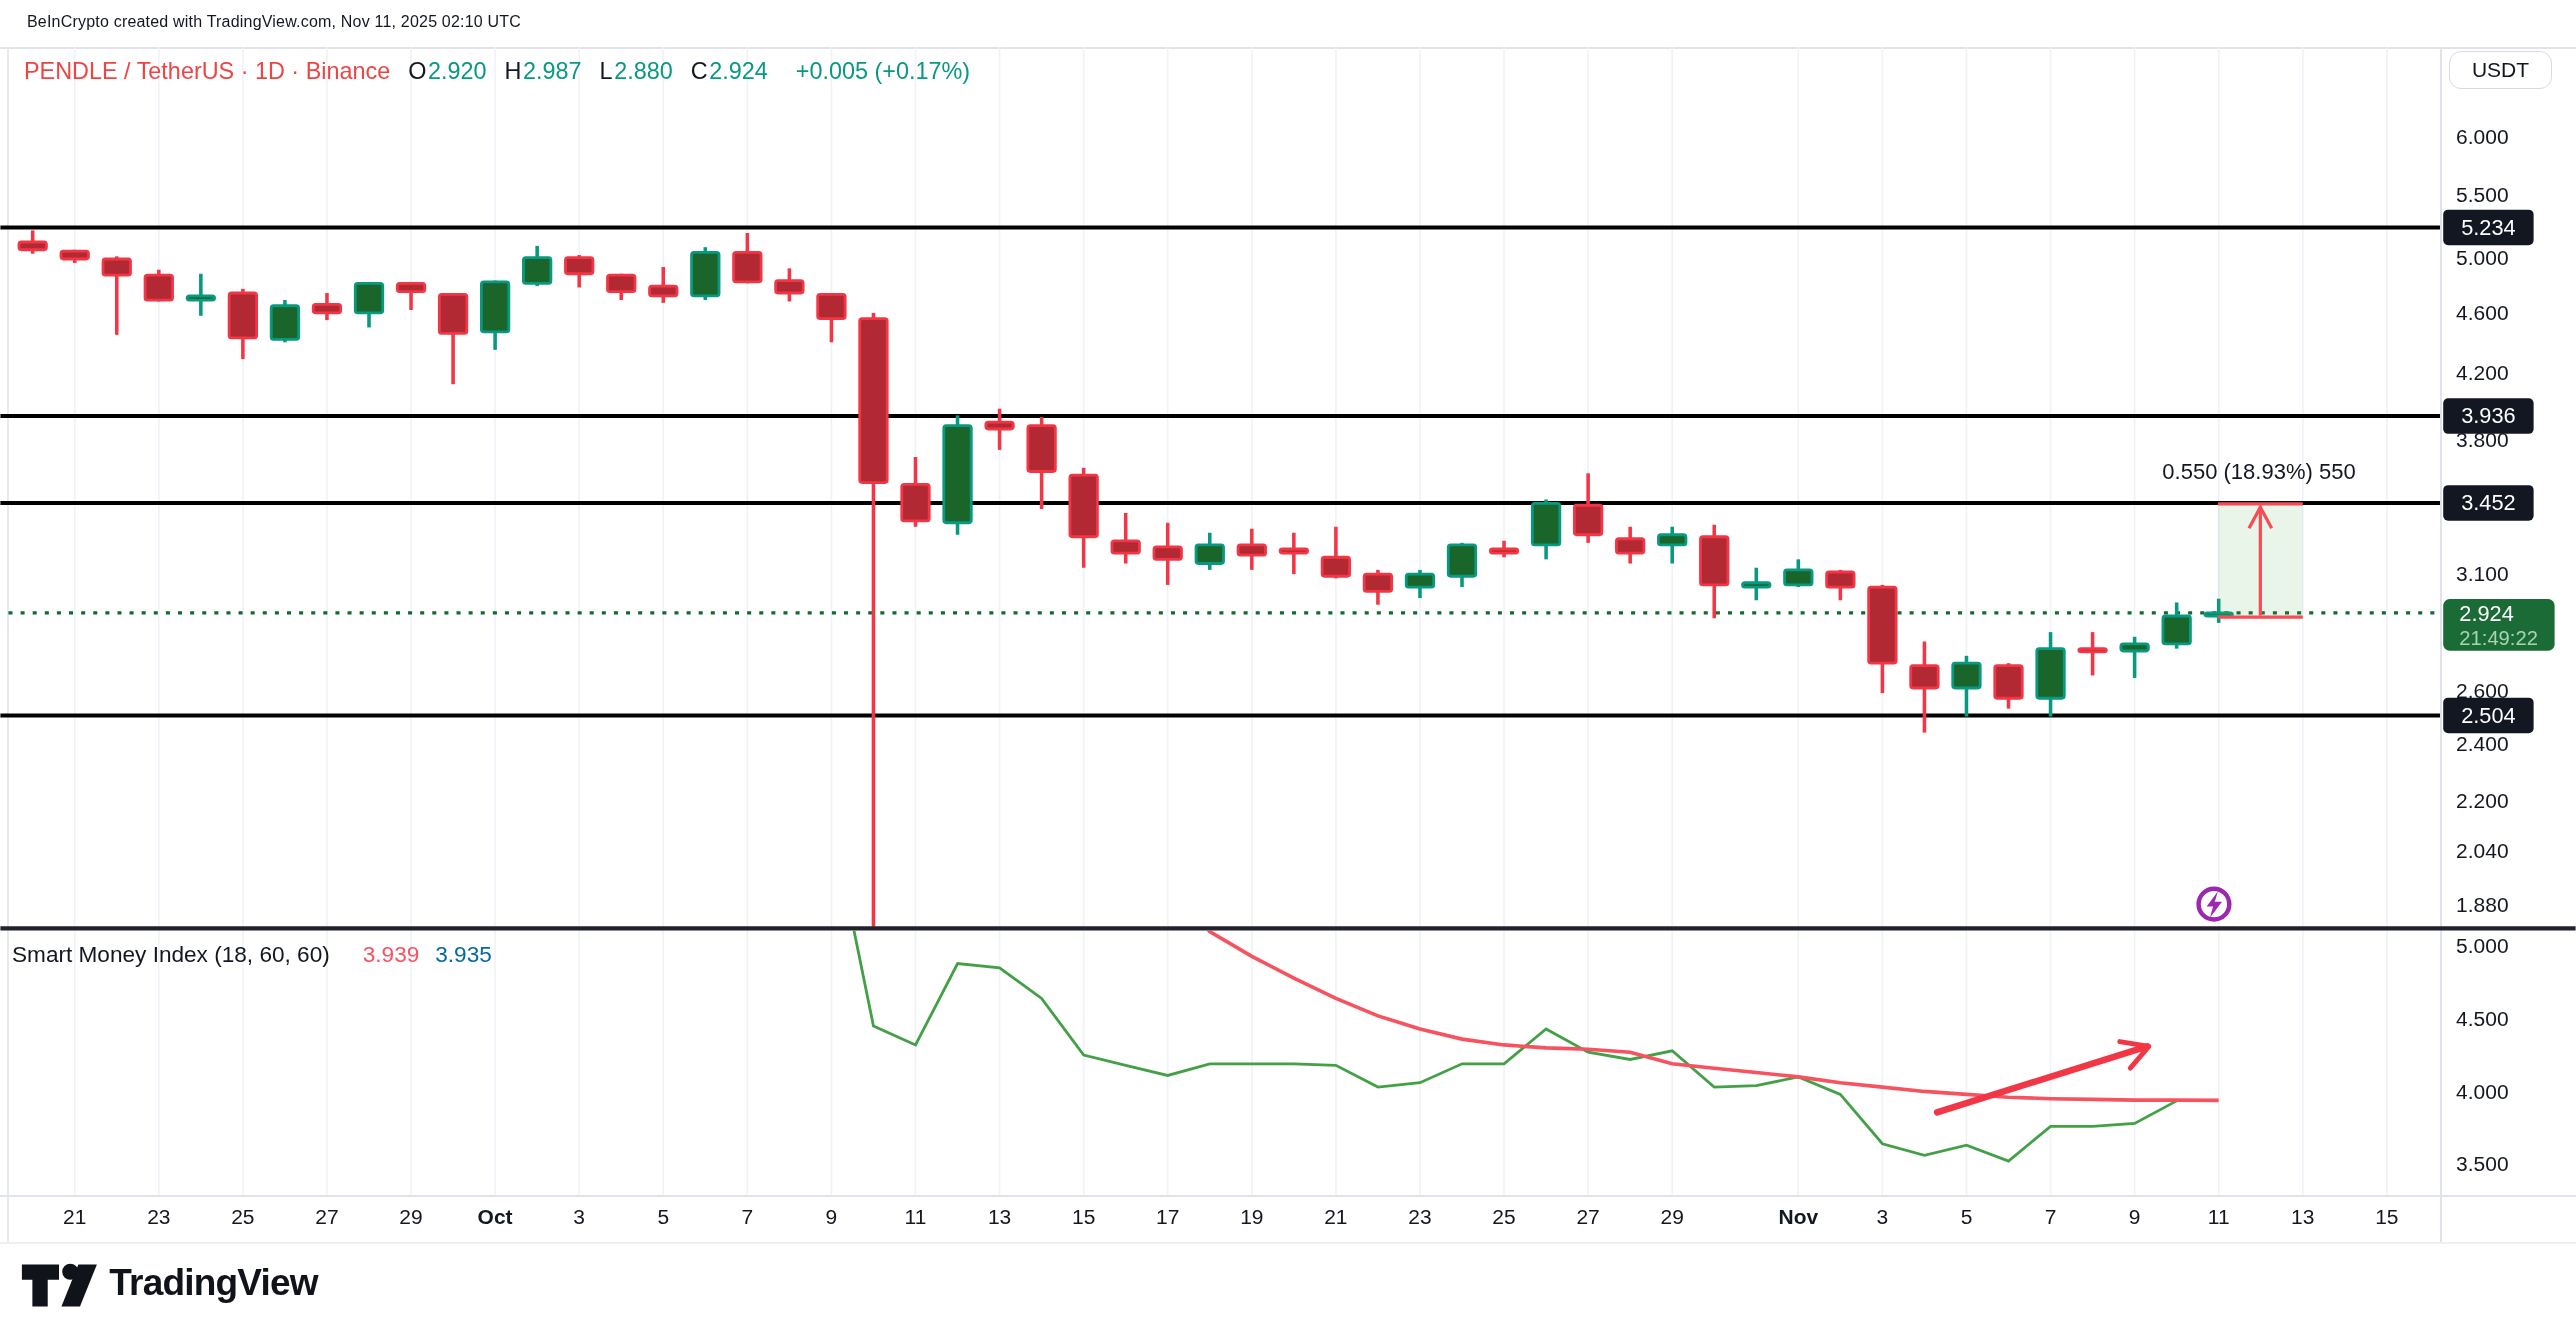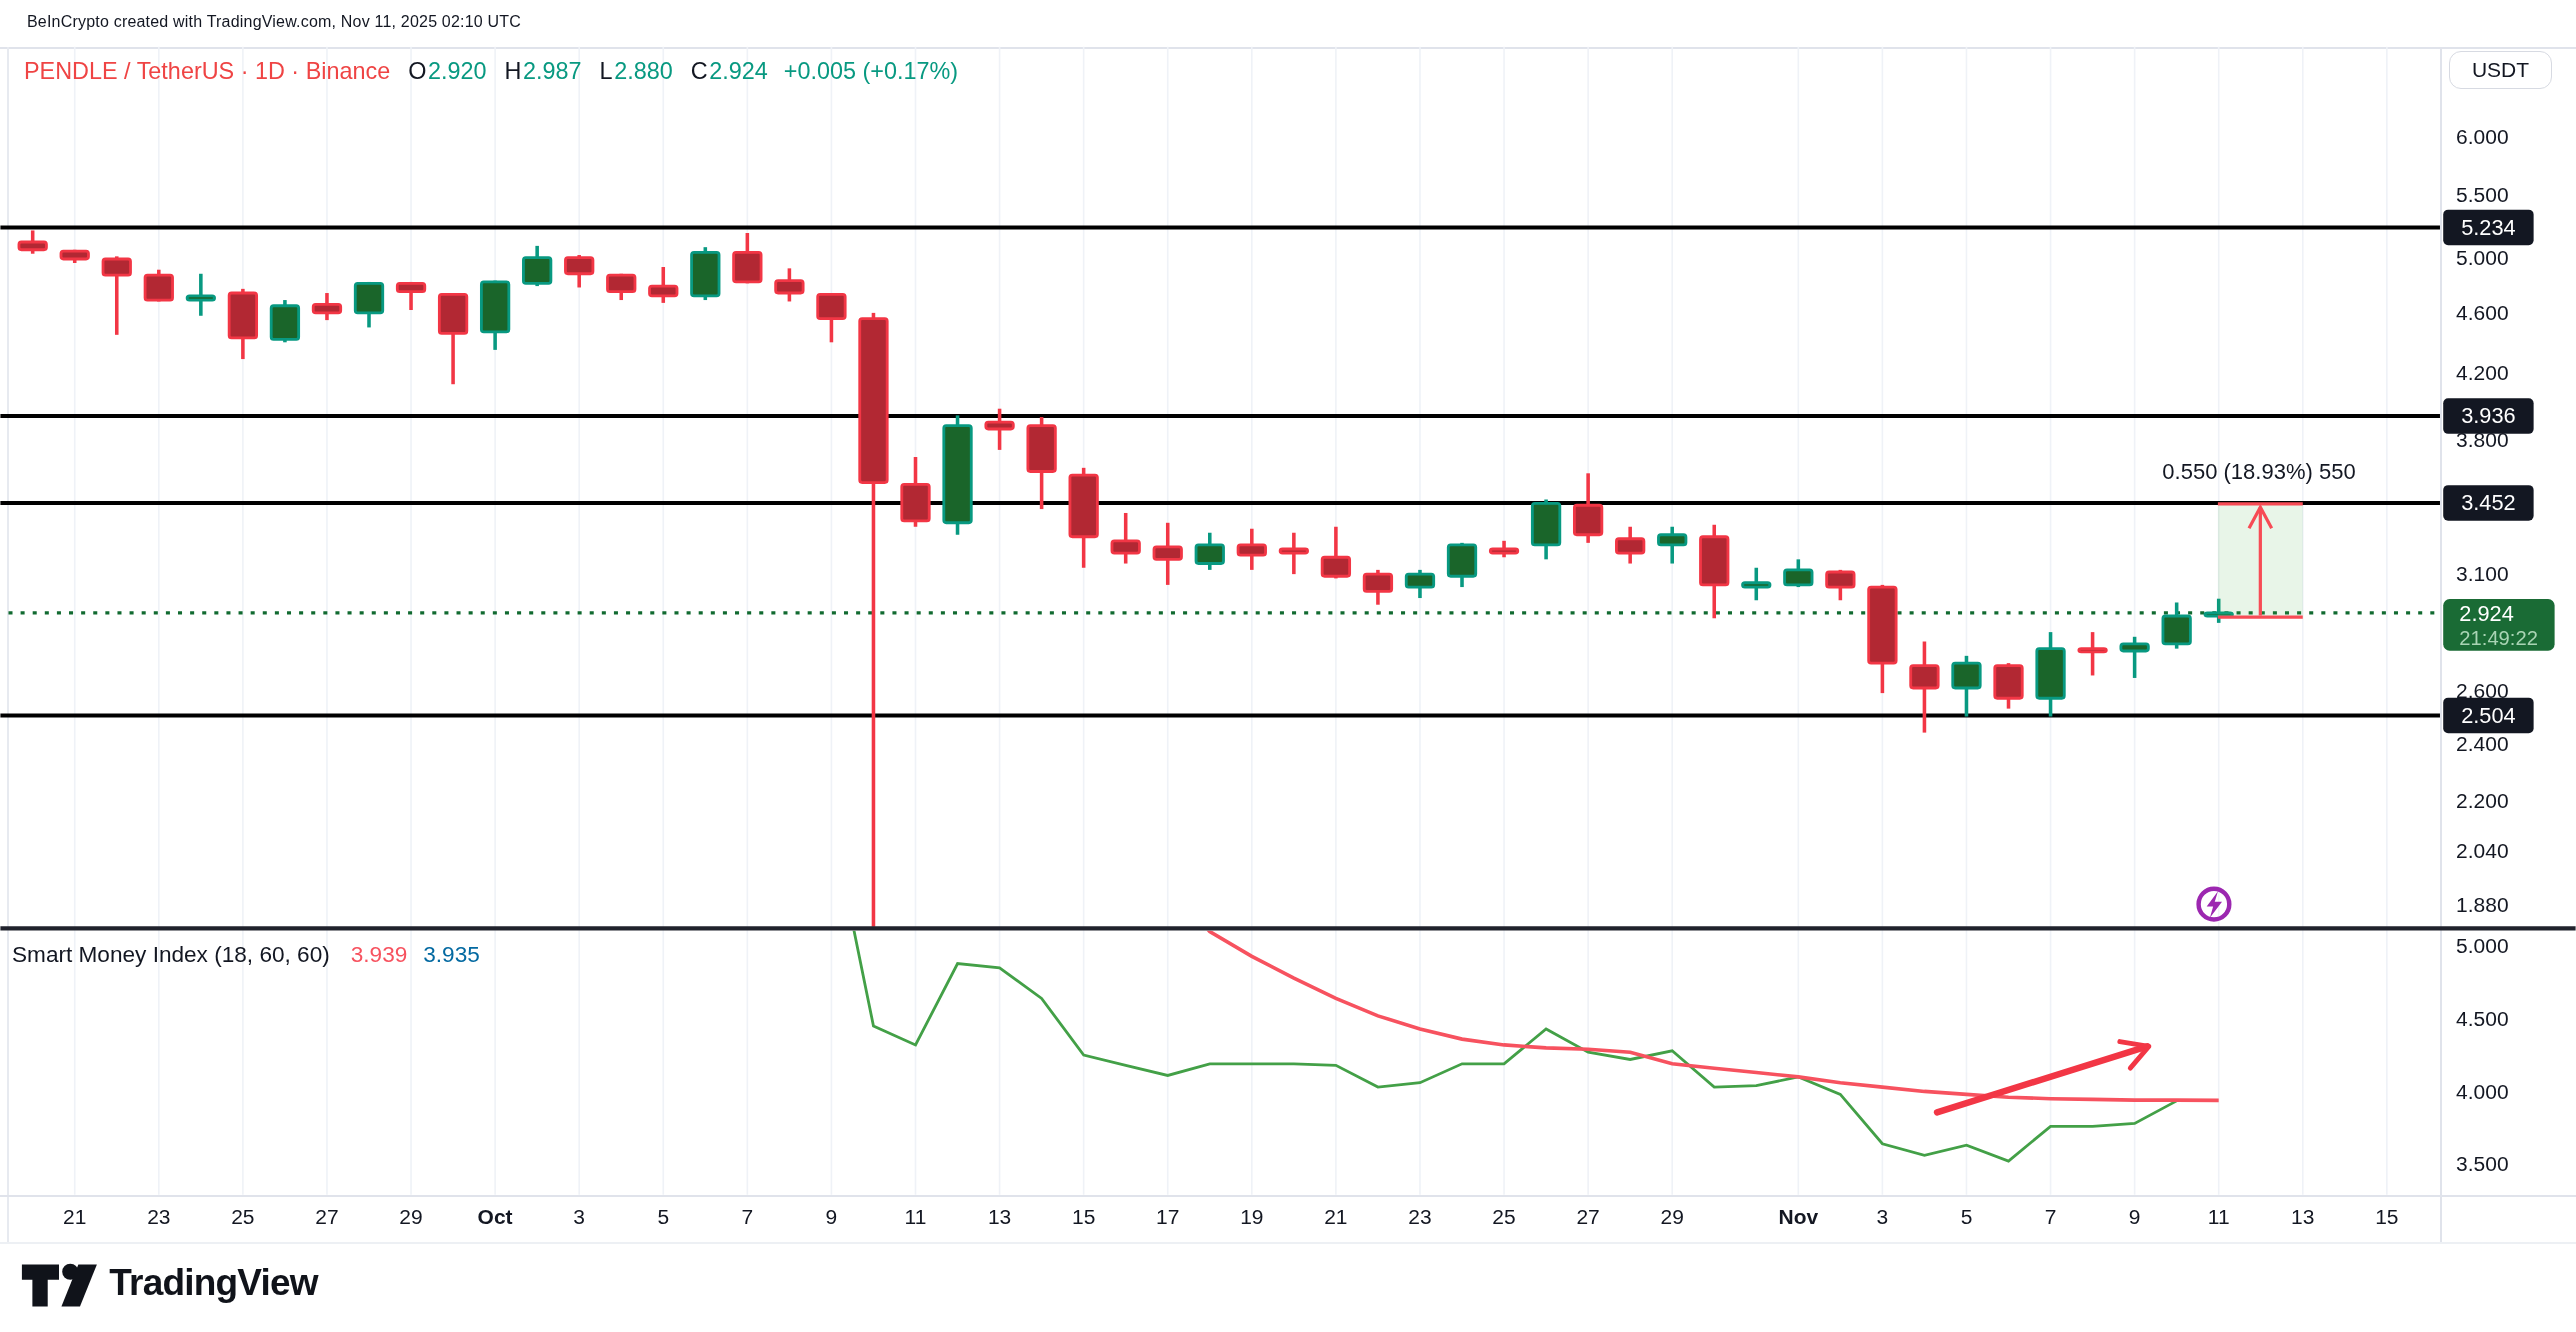--- a/index.html
+++ b/index.html
@@ -8,23 +8,23 @@
   .hdr{position:absolute;left:27px;top:13px;font-size:16px;letter-spacing:0.2px;}
   .frame-top{position:absolute;left:0;top:47px;width:2576px;height:1.6px;background:#e0e3eb;}
   .frame-left{position:absolute;left:7.3px;top:47px;width:1.6px;height:1197px;background:#e7eaf0;}
   .frame-right{position:absolute;left:2440px;top:47px;width:1.6px;height:1197px;background:#e0e3eb;}
   .frame-xaxis{position:absolute;left:0;top:1195px;width:2576px;height:1.6px;background:#e0e3eb;}
   .frame-bottom{position:absolute;left:0;top:1242px;width:2576px;height:1.6px;background:#edf0f4;}
   .legend{position:absolute;left:24px;top:58px;font-size:23.4px;display:flex;align-items:baseline;white-space:nowrap;}
   .legend .title{color:#ef4444;}
   .legend .lbl{margin-left:18px;color:#131722;}
   .legend .val{color:#089981;margin-left:1.6px;}
-  .legend .chg{color:#089981;margin-left:16px;}
+  .legend .chg{color:#089981;margin-left:28px;}
   .ind-legend{position:absolute;left:12px;top:942px;font-size:22.6px;display:flex;align-items:baseline;white-space:nowrap;}
-  .ind-legend .v1{color:#f7525f;margin-left:21px;}
+  .ind-legend .v1{color:#f7525f;margin-left:33px;}
   .ind-legend .v2{color:#0369a1;margin-left:16px;}
   .usdt-pill{position:absolute;left:2449px;top:51px;width:103px;height:38px;border:1.6px solid #d7dae2;
              border-radius:12px;display:flex;align-items:center;justify-content:center;
              font-size:21px;color:#131722;background:#fff;box-sizing:border-box;}
   .measure-label{position:absolute;left:2138px;top:459px;width:242px;text-align:center;font-size:22px;color:#131722;white-space:nowrap;}
   .brand{position:absolute;left:20px;top:1258px;display:flex;align-items:center;}
   .brand .brand-text{font-size:37px;font-weight:700;letter-spacing:-0.8px;color:#10131a;margin-left:11.3px;}
   svg text{font-family:"Liberation Sans","DejaVu Sans",sans-serif;}
 </style>
 </head>

